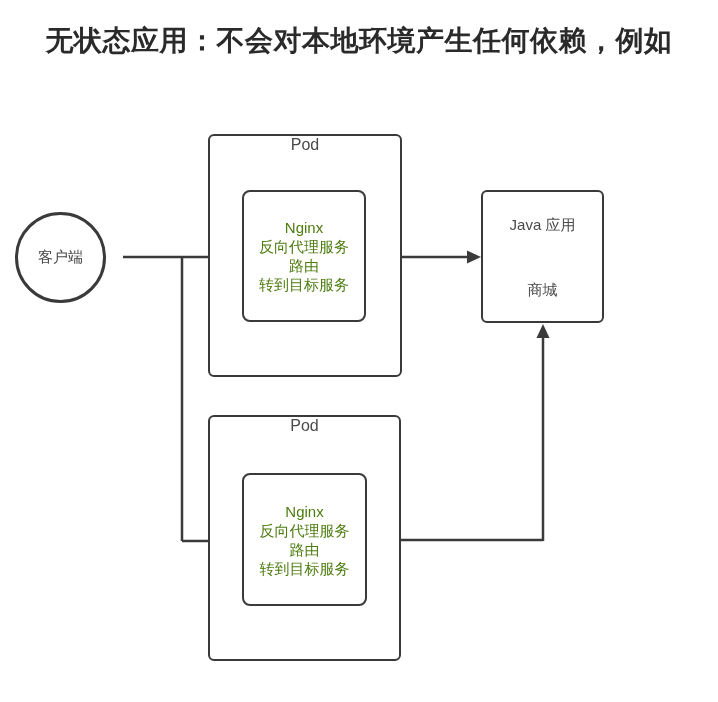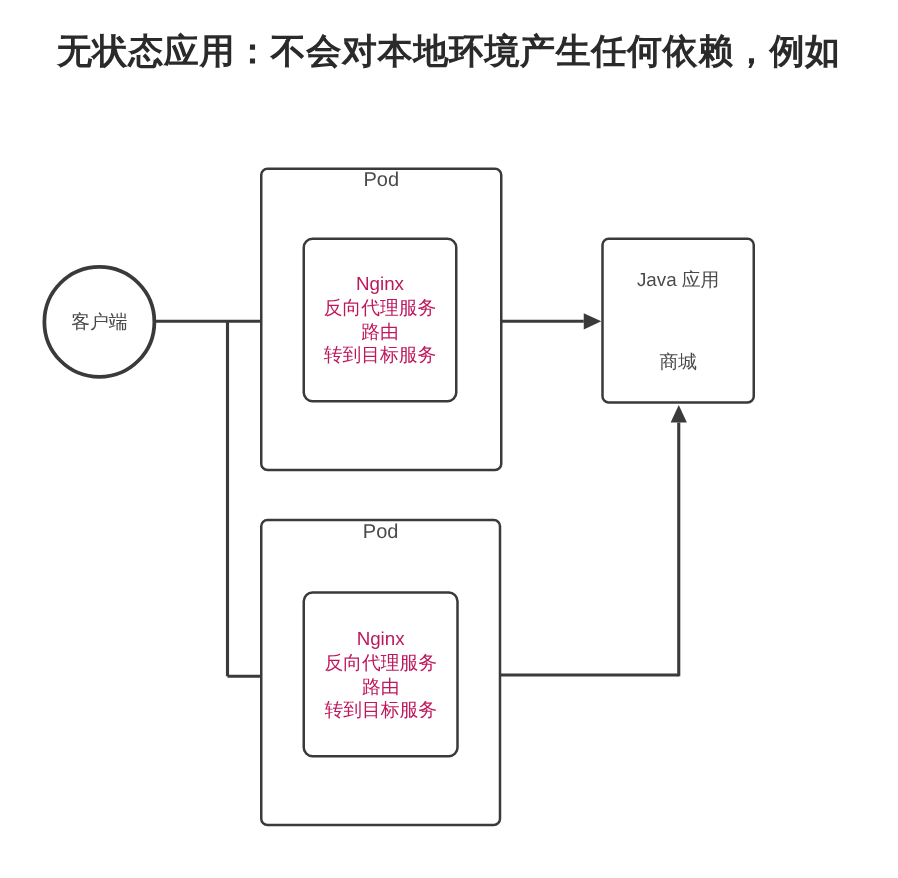--- a/index.html
+++ b/index.html
@@ -33,21 +33,21 @@
     left: 0;
     pointer-events: none;
   }
   .node {
     position: absolute;
     box-sizing: border-box;
     background: #ffffff;
     color: #474747;
   }
   .client-circle {
-    left: 34px;
+    left: 15px;
     top: 212px;
     width: 91px;
     height: 91px;
     border: 3px solid #3a3a3a;
     border-radius: 50%;
     display: flex;
     align-items: center;
     justify-content: center;
     font-size: 15px;
   }
@@ -66,21 +66,21 @@
   .inner-box {
     border: 2px solid #3a3a3a;
     border-radius: 8px;
     display: flex;
     flex-direction: column;
     align-items: center;
     justify-content: center;
     text-align: right;
     font-size: 15px;
     line-height: 19px;
-    color: #be185d;
+    color: #4d7c0f;
     z-index: 2;
   }
   .nginx-top    { left: 242px; top: 190px; width: 124px; height: 132px; }
   .nginx-bottom { left: 242px; top: 473px; width: 125px; height: 133px; }
   .java-box {
     left: 481px;
     top: 190px;
     width: 123px;
     height: 133px;
     border: 2px solid #3a3a3a;

